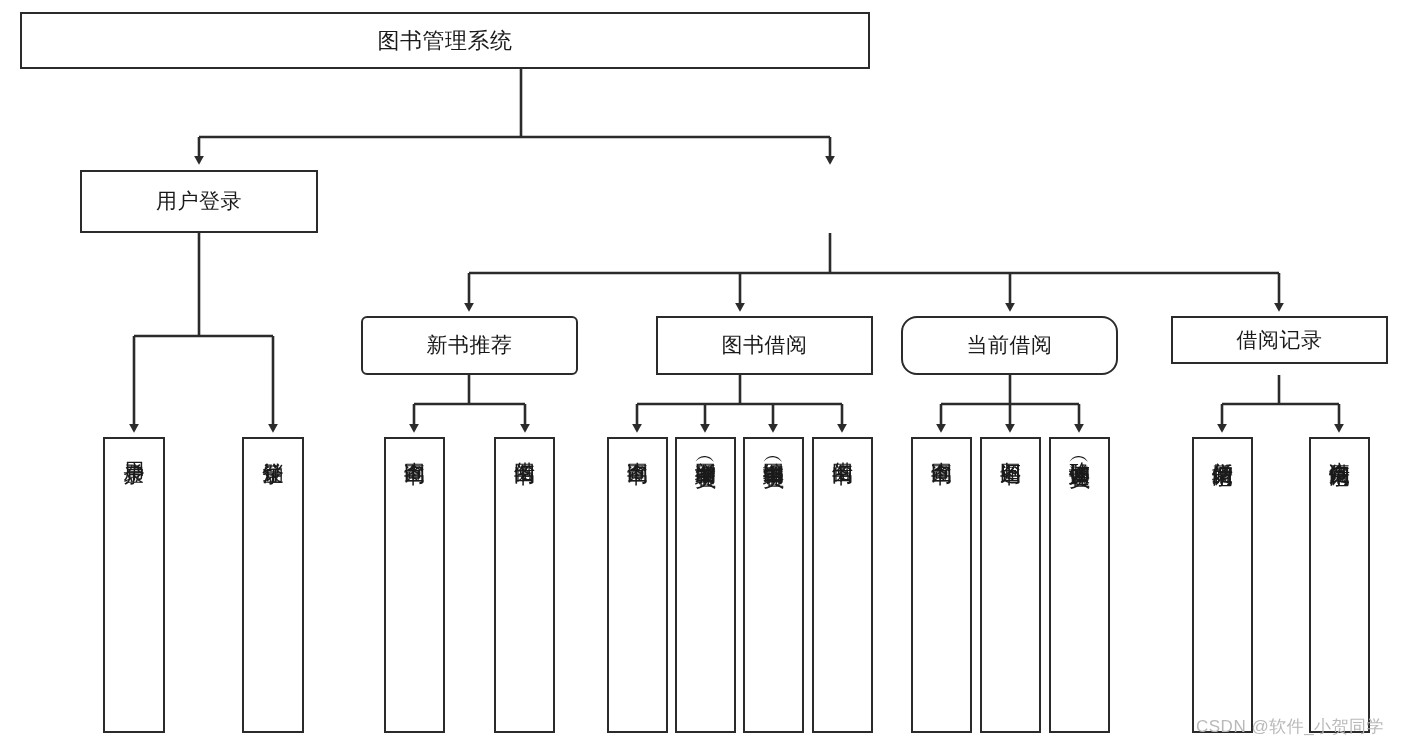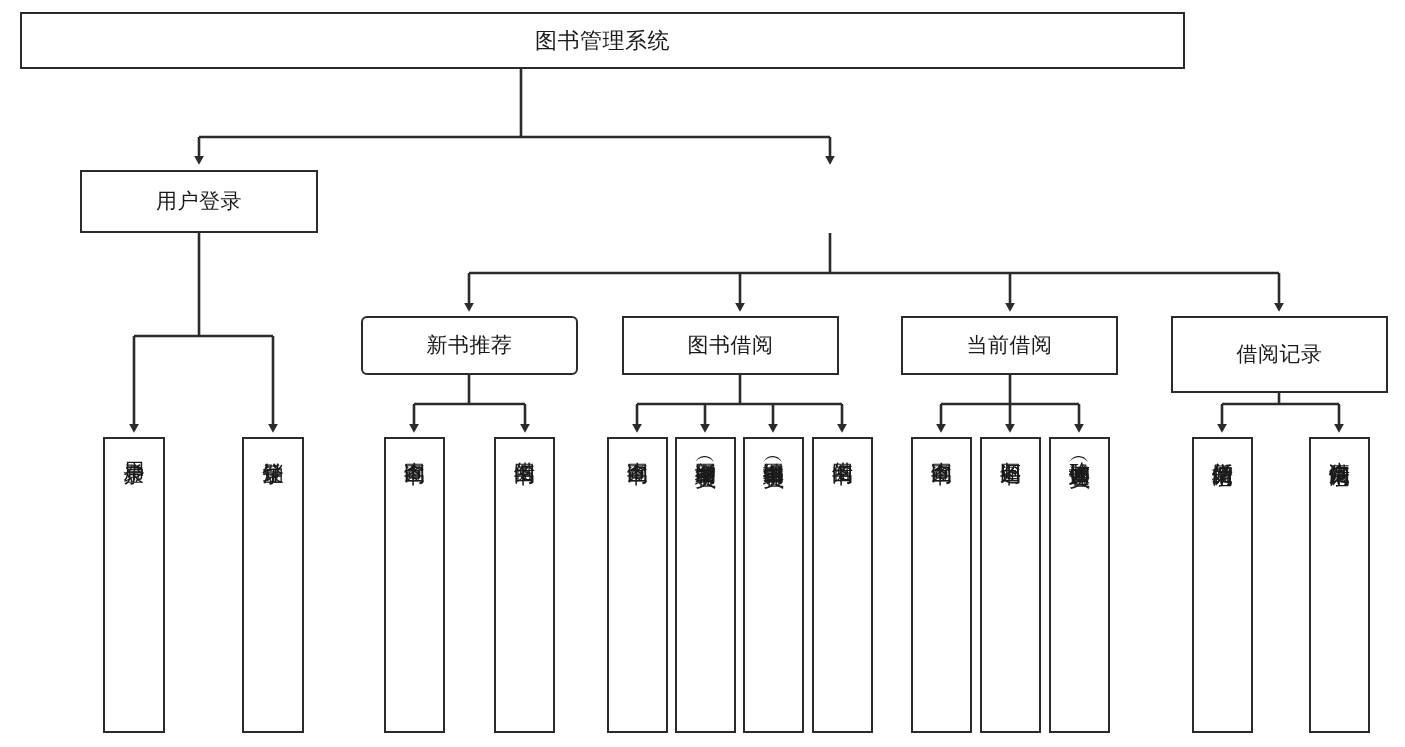--- a/index.html
+++ b/index.html
@@ -116,38 +116,38 @@
       <path d="M1010,404 L1010,428" marker-end="url(#arrow)"></path>
       <path d="M1079,404 L1079,428" marker-end="url(#arrow)"></path>
 
       <path d="M1279,375 L1279,404"></path>
       <path d="M1222,404 L1339,404"></path>
       <path d="M1222,404 L1222,428" marker-end="url(#arrow)"></path>
       <path d="M1339,404 L1339,428" marker-end="url(#arrow)"></path>
     </g>
   </svg>
 
-  <div class="node root h" style="left:20px; top:12px; width:1165px; height:57px;">
+  <div class="node root h" style="left:20px; top:12px; width:850px; height:57px;">
     <span class="node-label">图书管理系统</span>
   </div>
 
   <div class="node h" style="left:80px; top:170px; width:238px; height:63px;">
     <span class="node-label">用户登录</span>
   </div>
 
   <div class="node h" style="left:361px; top:316px; width:217px; height:59px;border-radius:6px;">
     <span class="node-label">新书推荐</span>
   </div>
-  <div class="node h" style="left:622px; top:316px; width:217px; height:59px;">
+  <div class="node h" style="left:656px; top:316px; width:217px; height:59px;">
     <span class="node-label">图书借阅</span>
   </div>
-  <div class="node h" style="left:901px; top:316px; width:217px; height:59px;">
+  <div class="node h" style="left:901px; top:316px; width:217px; height:59px;border-radius:16px;">
     <span class="node-label">当前借阅</span>
   </div>
-  <div class="node h" style="left:1171px; top:316px; width:217px; height:77px;">
+  <div class="node h" style="left:1171px; top:316px; width:217px; height:48px;">
     <span class="node-label">借阅记录</span>
   </div>
 
   <div class="node v" style="left:103px; top:437px; width:62px; height:296px;">
     <span class="node-label">用户登录</span>
   </div>
   <div class="node v" style="left:242px; top:437px; width:62px; height:296px;">
     <span class="node-label">注销登录</span>
   </div>
 
@@ -181,14 +181,15 @@
     <span class="node-label">确认归还（管理员）</span>
   </div>
 
   <div class="node v" style="left:1192px; top:437px; width:61px; height:296px;">
     <span class="node-label">新增借阅记录</span>
   </div>
   <div class="node v" style="left:1309px; top:437px; width:61px; height:296px;">
     <span class="node-label">查询借阅记录</span>
   </div>
 
+  <div class="watermark" style="left:1196px; top:715px;">CSDN @软件_小贺同学</div>
 
 </div>
 
 </body></html>

